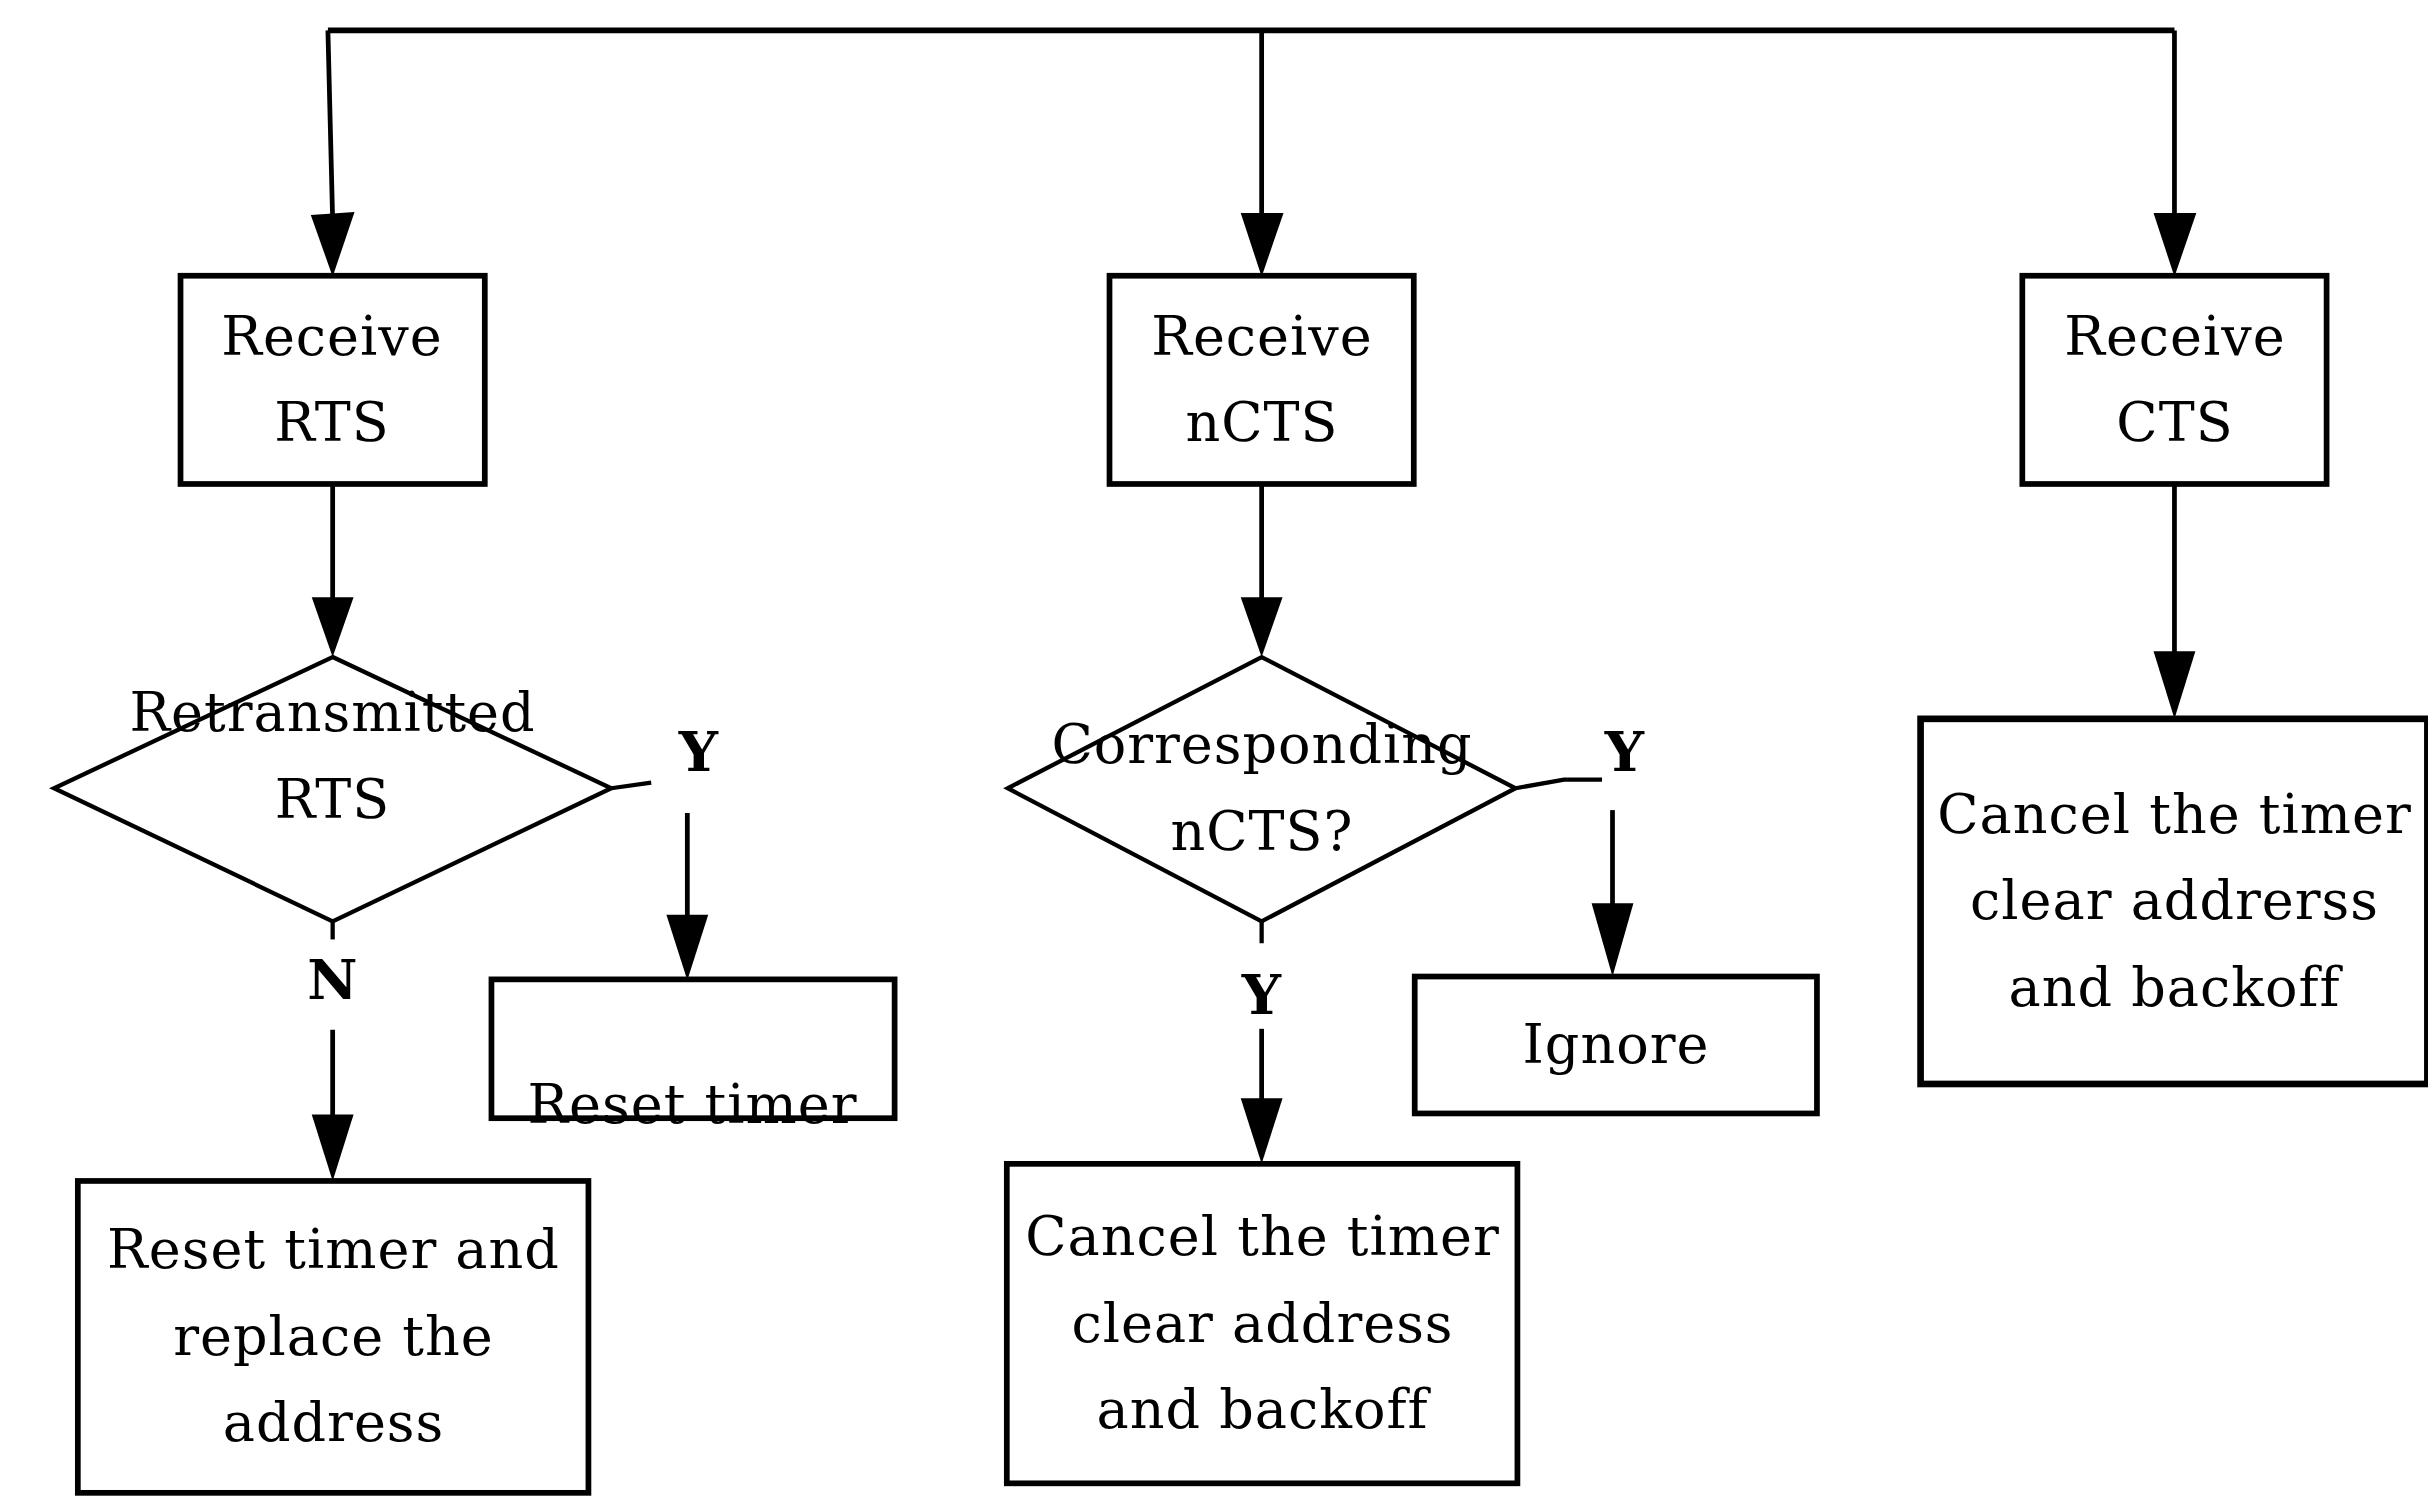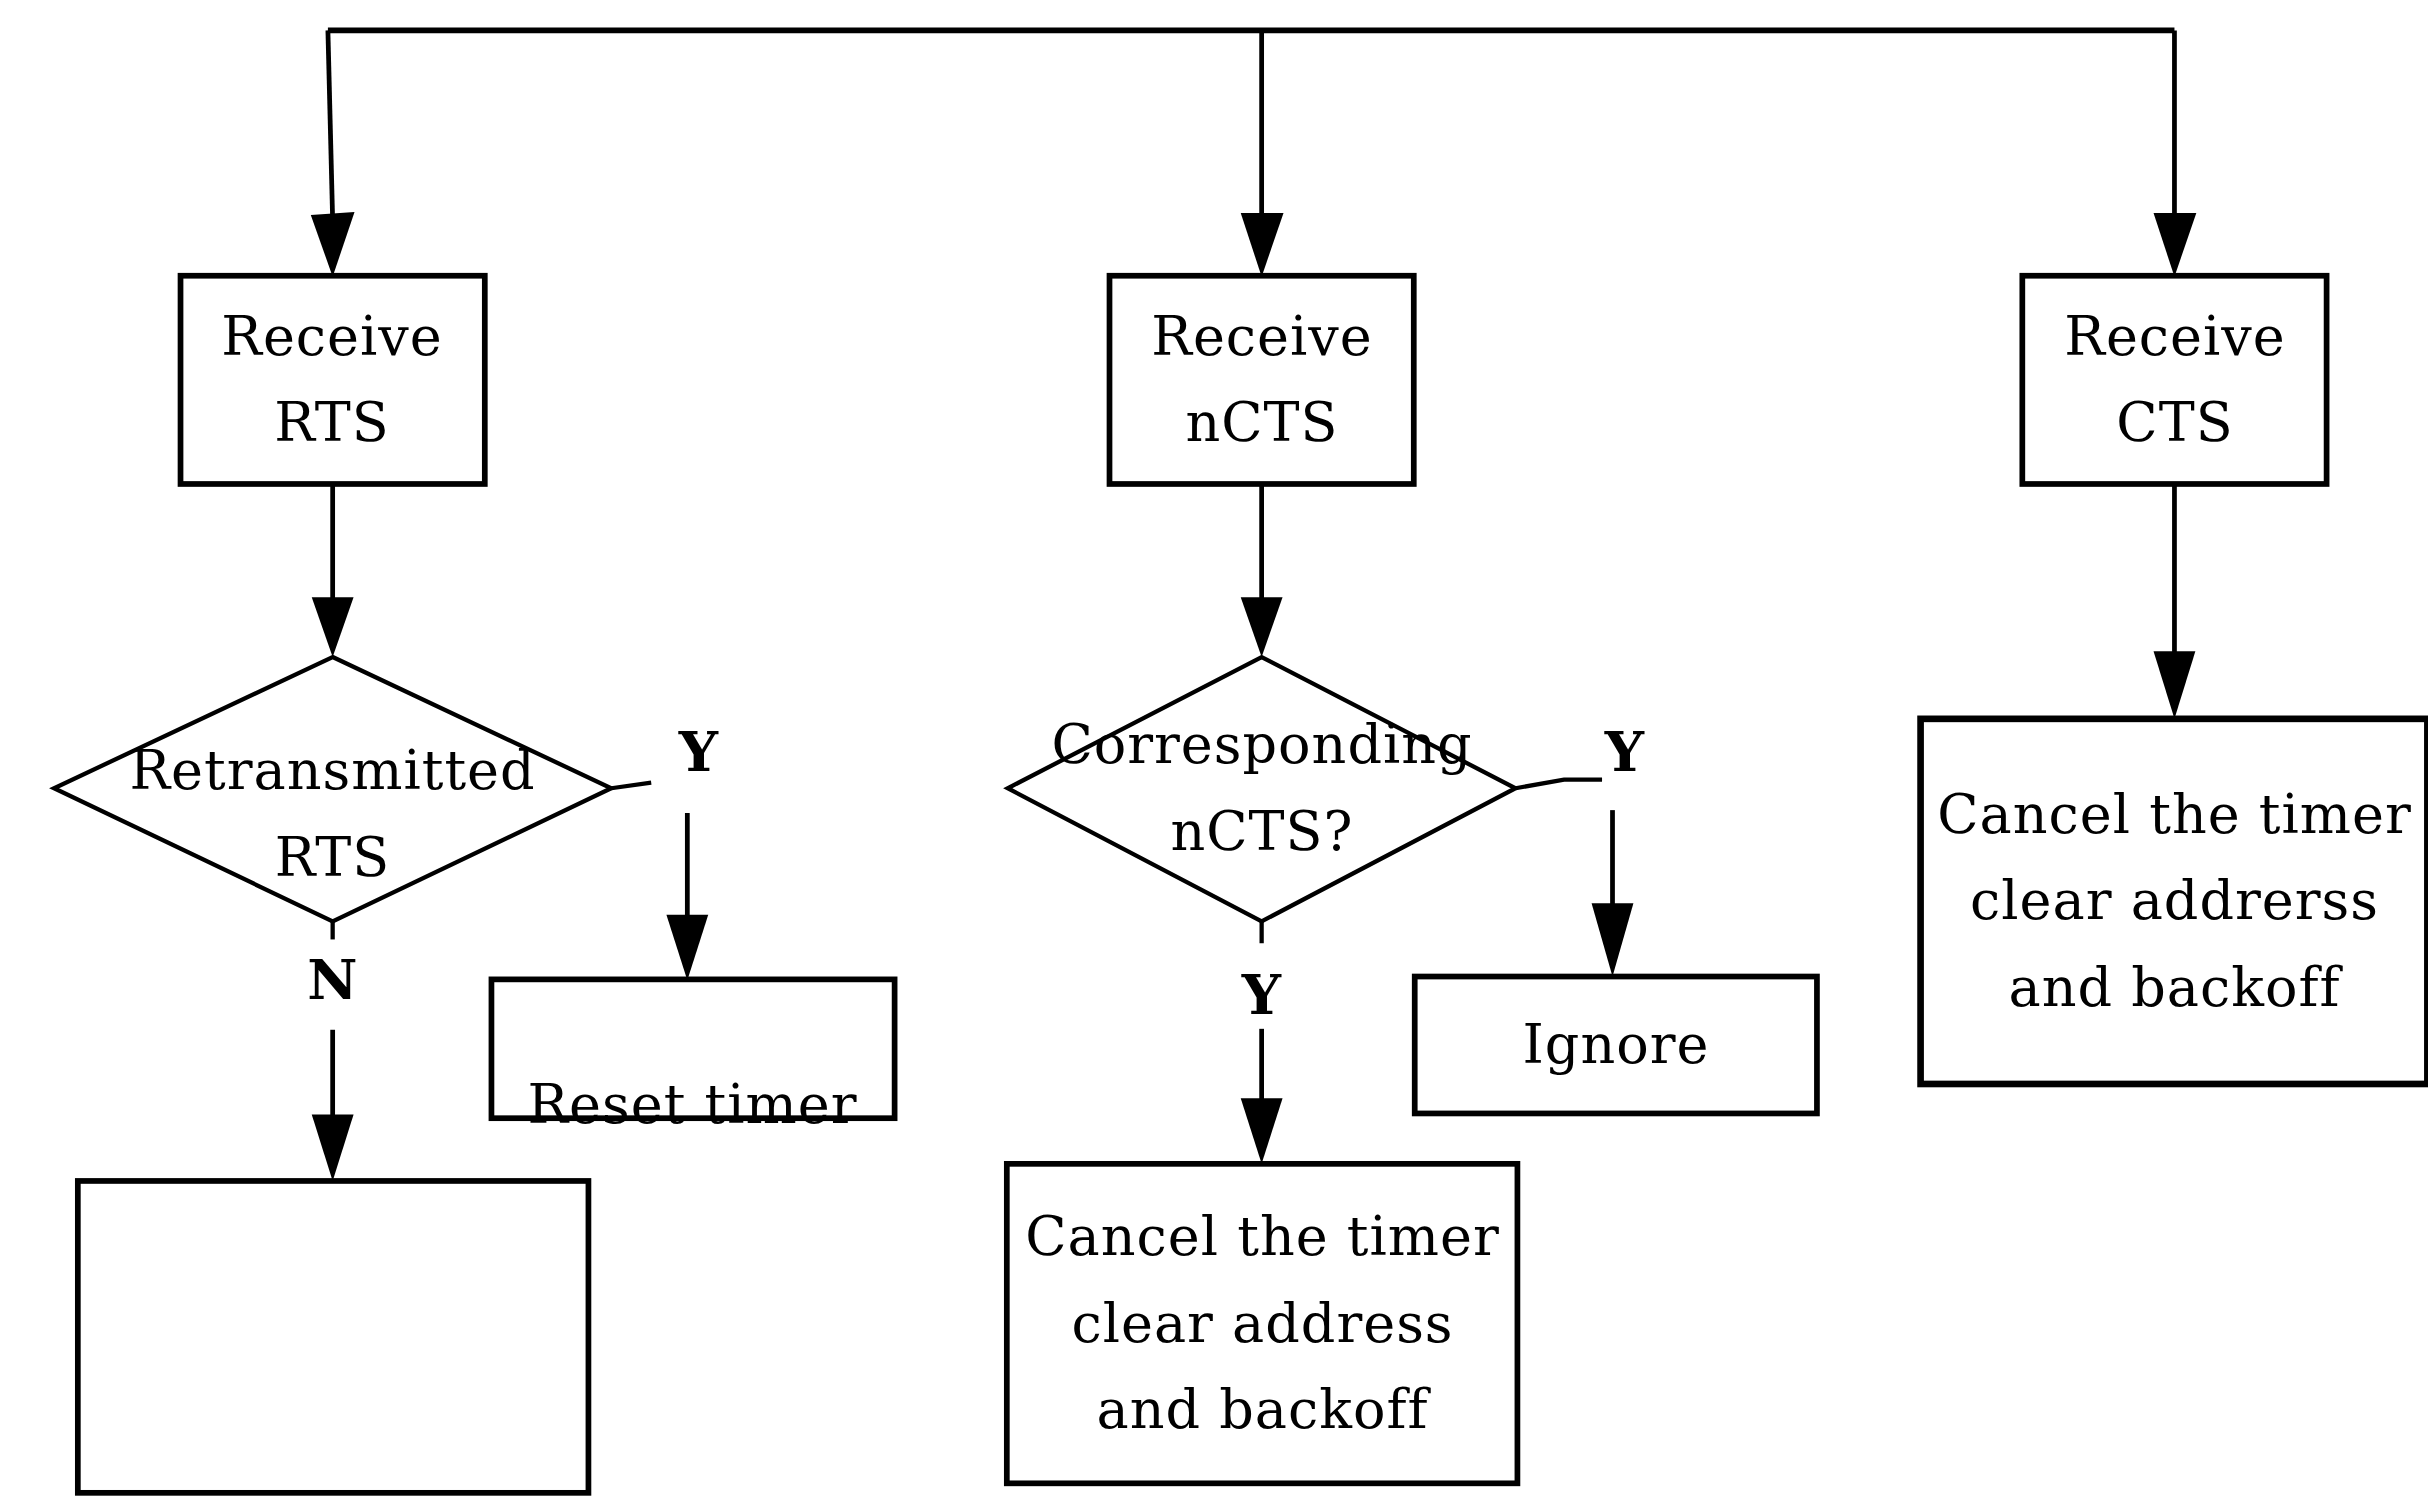--- a/index.html
+++ b/index.html
@@ -97,25 +97,28 @@
 
       <path stroke-width="5" d="M2254,509 V692"></path>
       <polygon fill="#000000" stroke="none" points="2232,685 2276,685 2254,756"></polygon>
       <rect stroke-width="7" x="1987" y="756" width="533" height="384"></rect>
     </g>
   </svg>
 
   <div class="node-text" style="left:149px; top:276px; width:304px; height:208px;">Receive
 RTS</div>
 
-  <div class="node-text" style="left:23px; top:692px; width:557px; height:245px;">Retransmitted
+  <div class="node-text" style="left:23px; top:634px; width:557px; height:245px;">Retransmitted
 RTS</div>
 
   <div class="node-text" style="left:460px; top:1036px; width:403px; height:139px;">Reset timer</div>
 
+  <div class="node-text" style="left:47px; top:1181px; width:511px; height:312px;">Reset timer and
+replace the
+address</div>
 
   <div class="node-text" style="left:1079px; top:276px; width:304px; height:208px;">Receive
 nCTS</div>
 
   <div class="node-text" style="left:977px; top:666px; width:508px; height:245px;">Corresponding
 nCTS?</div>
 
   <div class="node-text" style="left:1384px; top:977px; width:402px; height:137px;">Ignore</div>
 
   <div class="node-text" style="left:976px; top:1164px; width:511px; height:320px;">Cancel the timer

